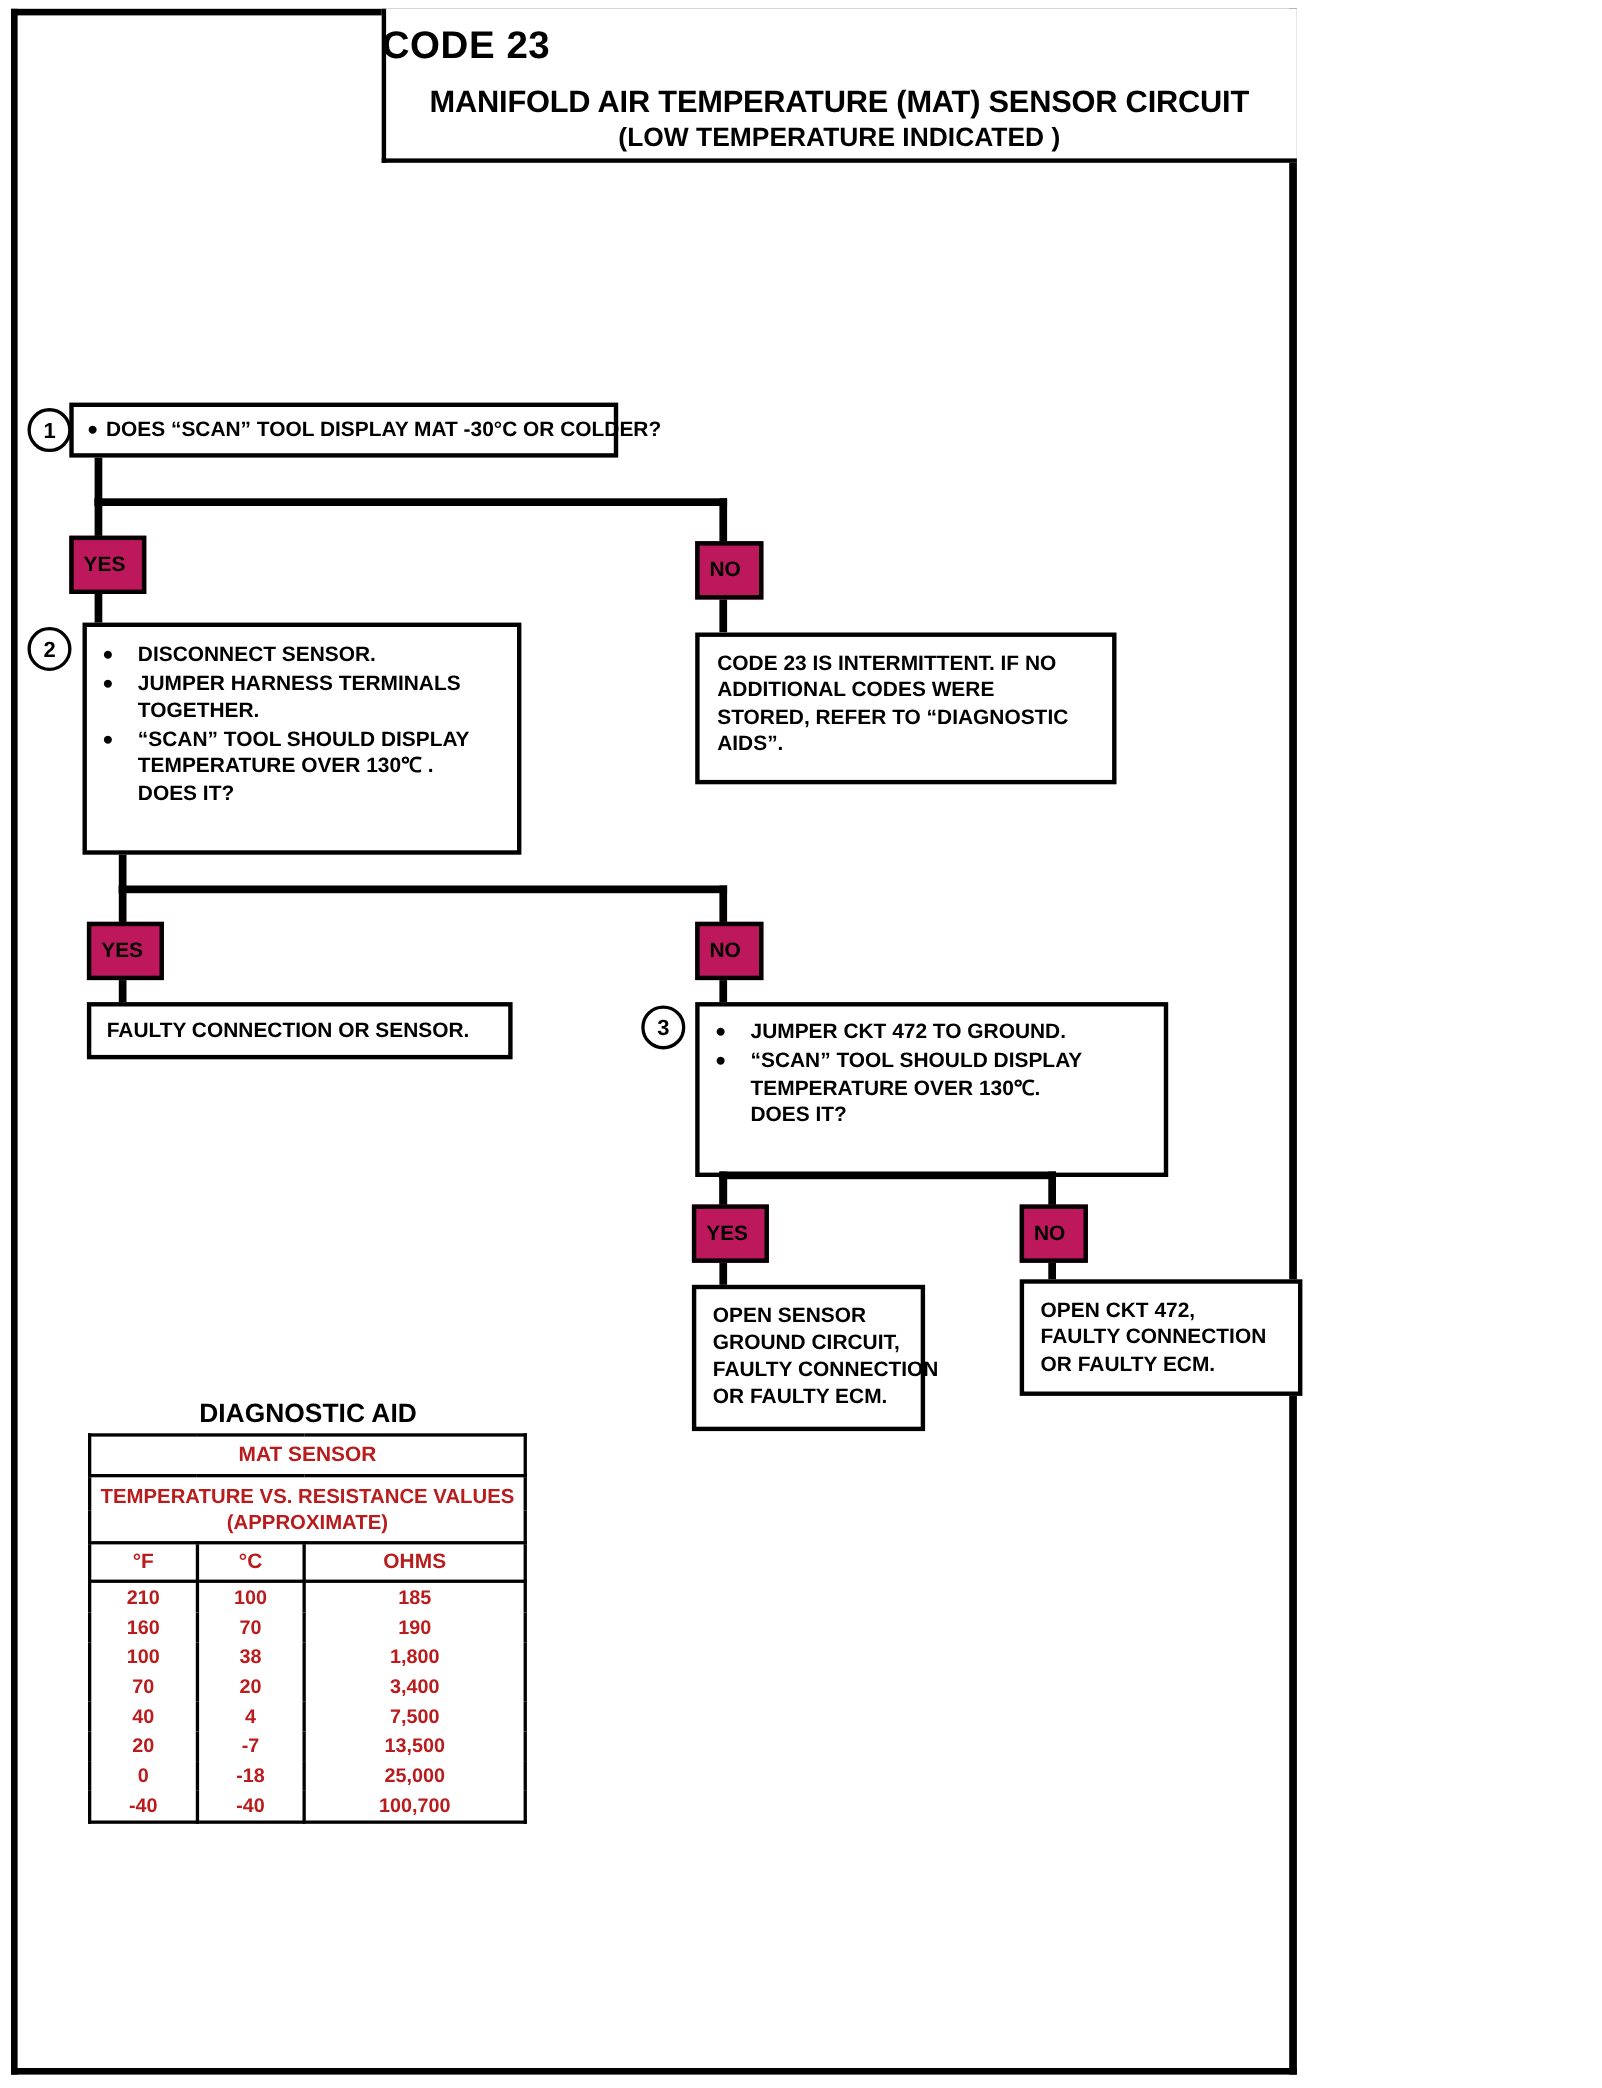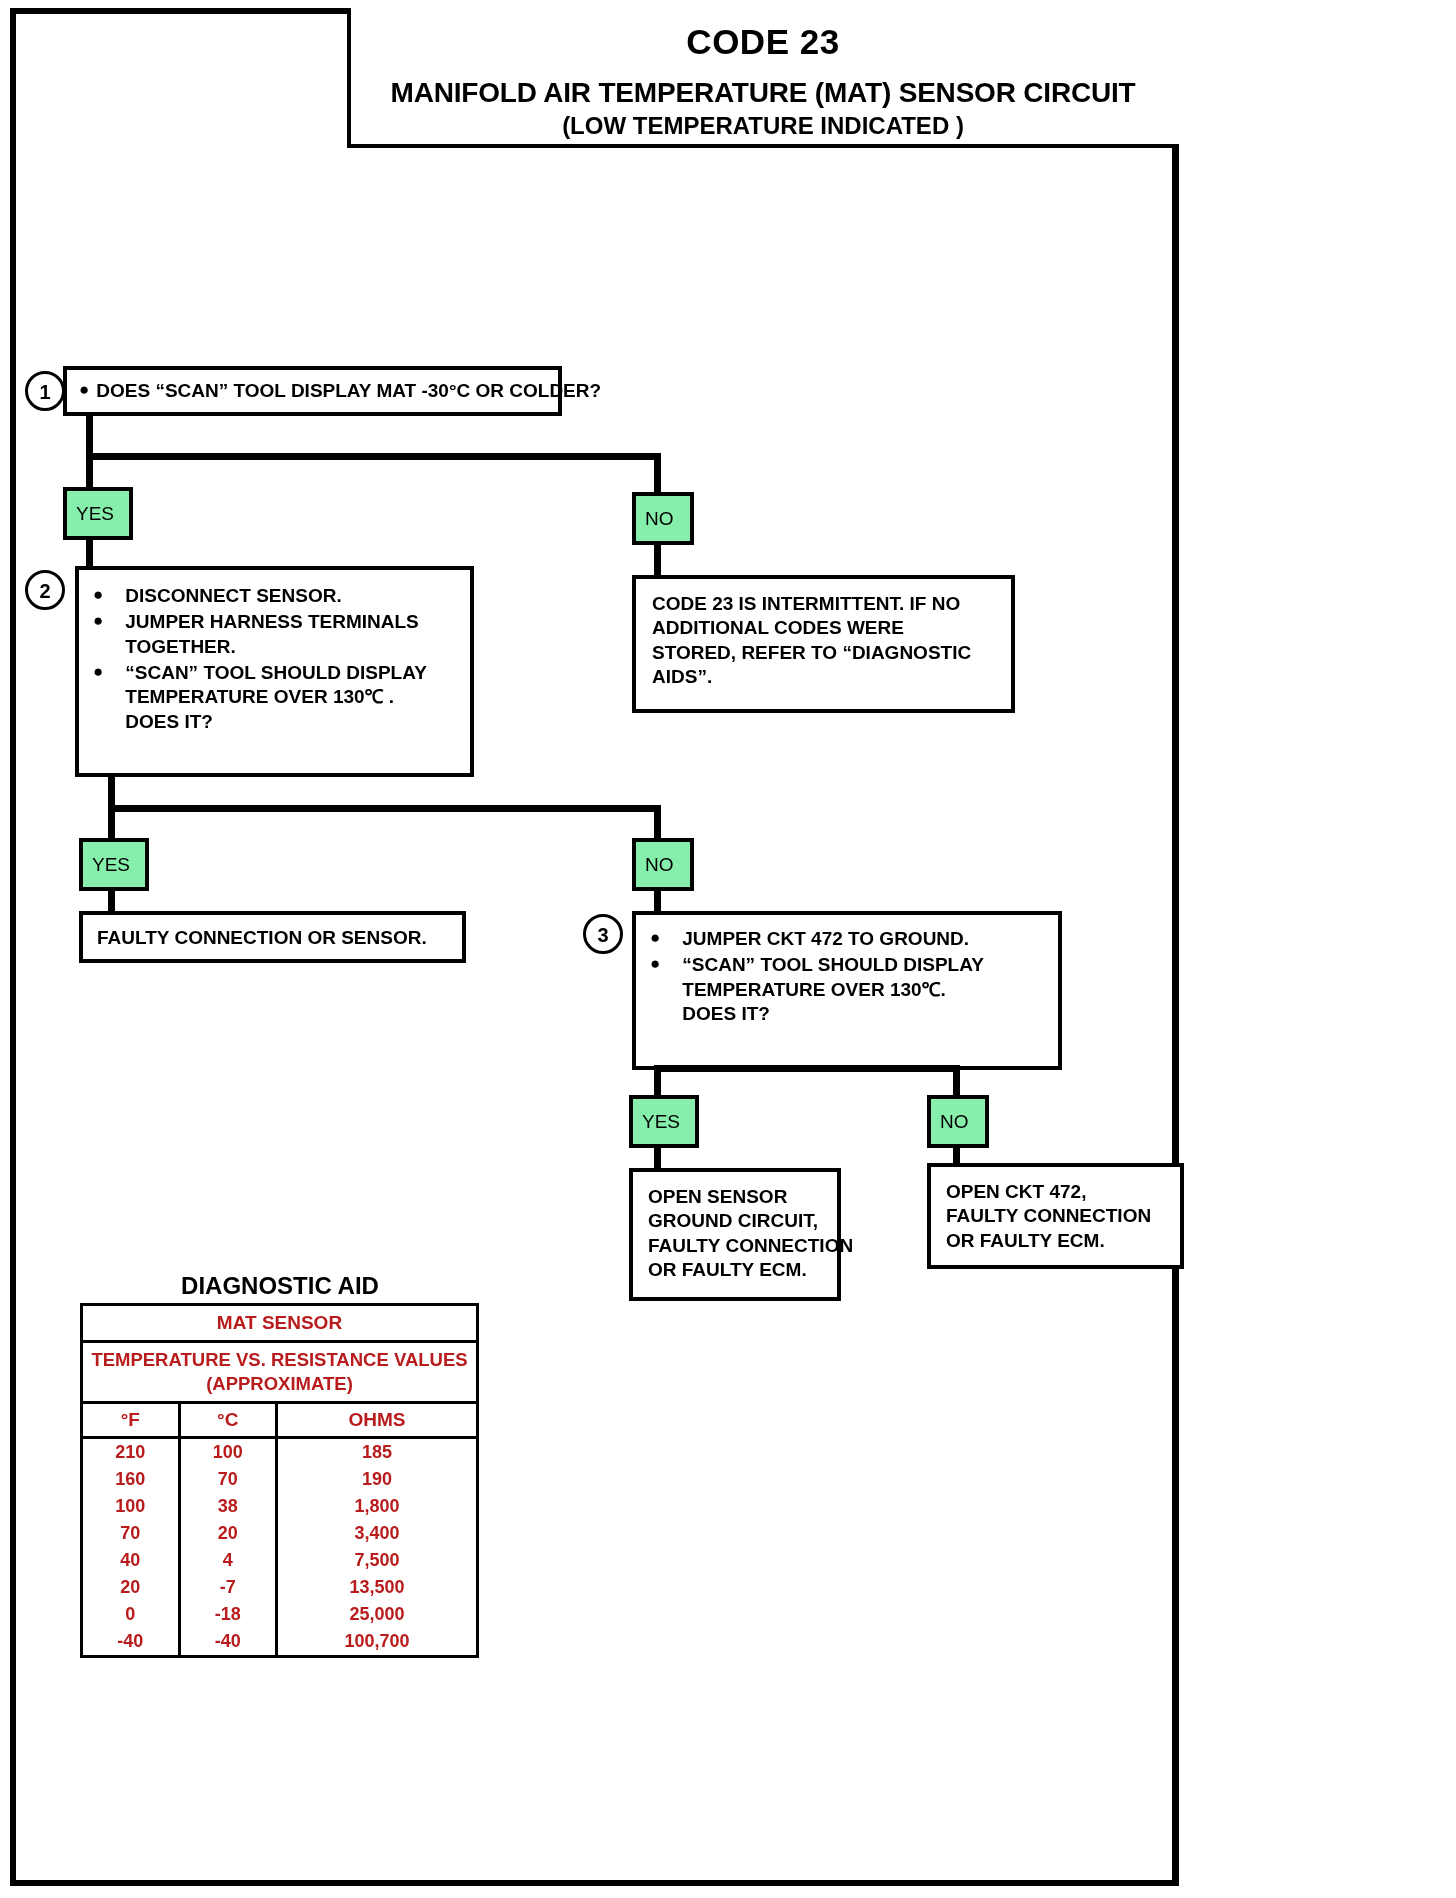--- a/index.html
+++ b/index.html
@@ -35,21 +35,20 @@
     border: 4px solid #000;
     border-top: none;
     border-right: none;
     box-sizing: border-box;
     background: #fff;
   }
   .title-code {
     position: absolute;
     left: 347px; top: 22px;
     width: 832px;
-    text-align: center;
     font-size: 35px;
     font-weight: bold;
     letter-spacing: 0.5px;
     color: #000;
   }
   .title-main {
     position: absolute;
     left: 347px; top: 77px;
     width: 832px;
     text-align: center;
@@ -106,23 +105,23 @@
     color: #000;
     box-sizing: border-box;
     z-index: 4;
   }
 
   
   .ynbox {
     position: absolute;
     box-sizing: border-box;
     border: 4px solid #000;
-    background: #86efac;
+    background: #be185d;
     font-size: 19px;
-    font-weight: normal;
+    font-weight: bold;
     color: #000;
     display: flex;
     align-items: center;
     padding-left: 9px;
     z-index: 3;
   }
 
   
   .vline { position: absolute; background: #000; width: 7px; }
   .hline { position: absolute; background: #000; height: 7px; }

